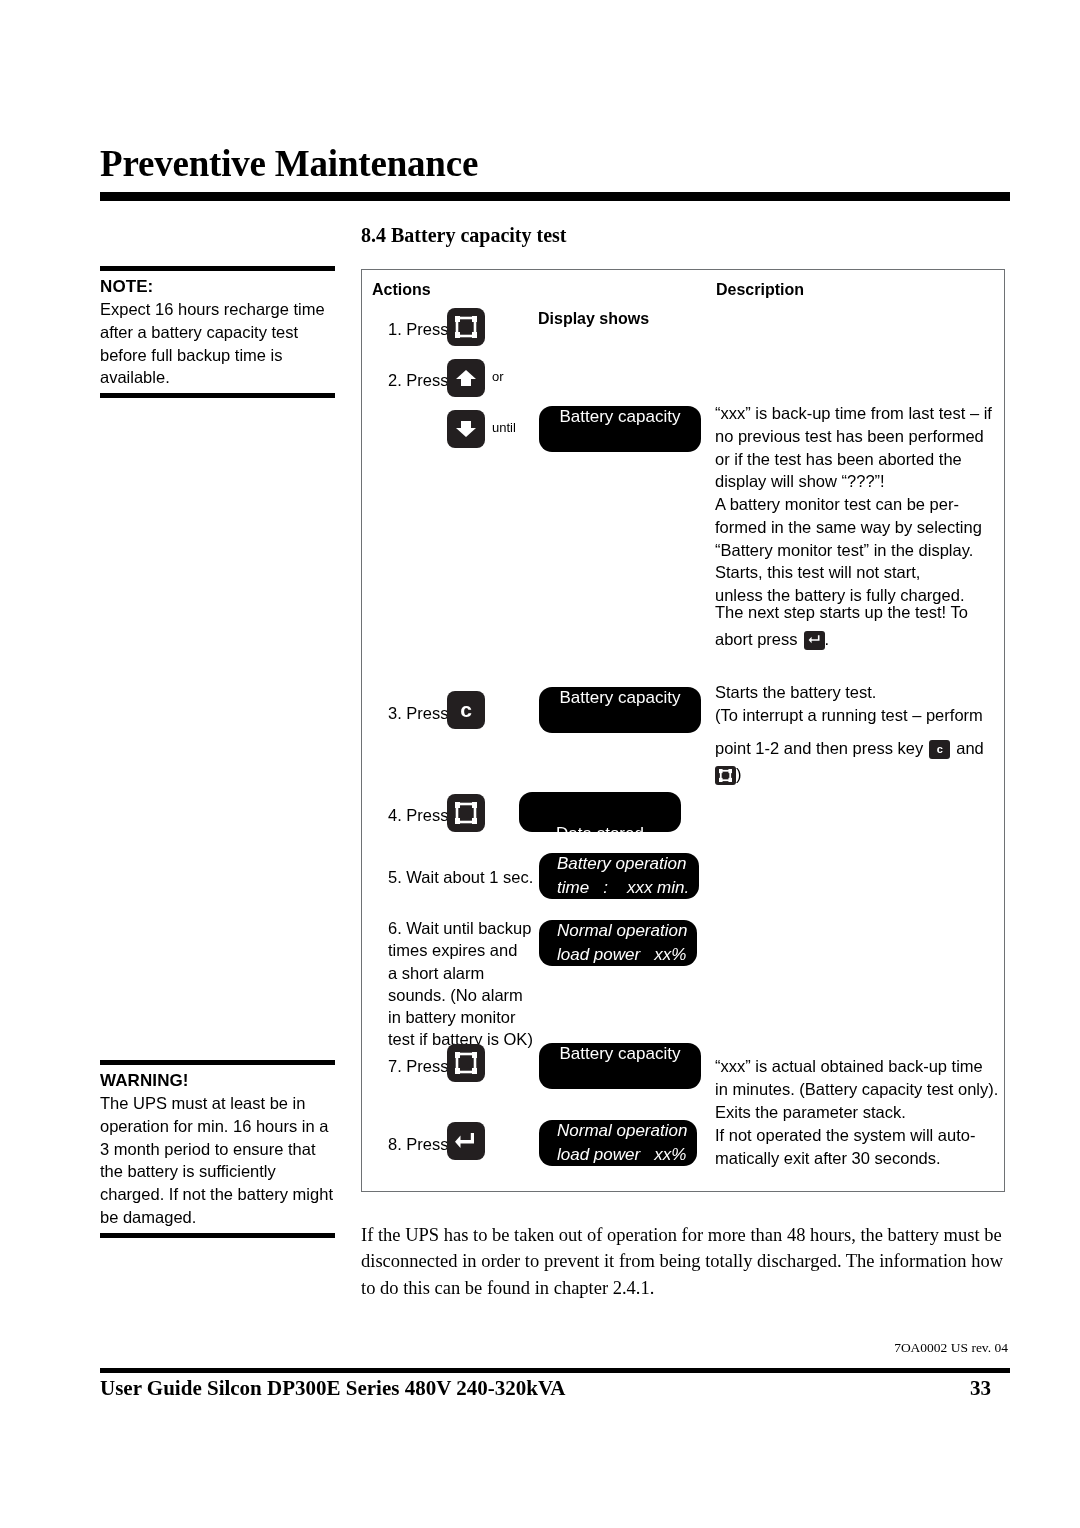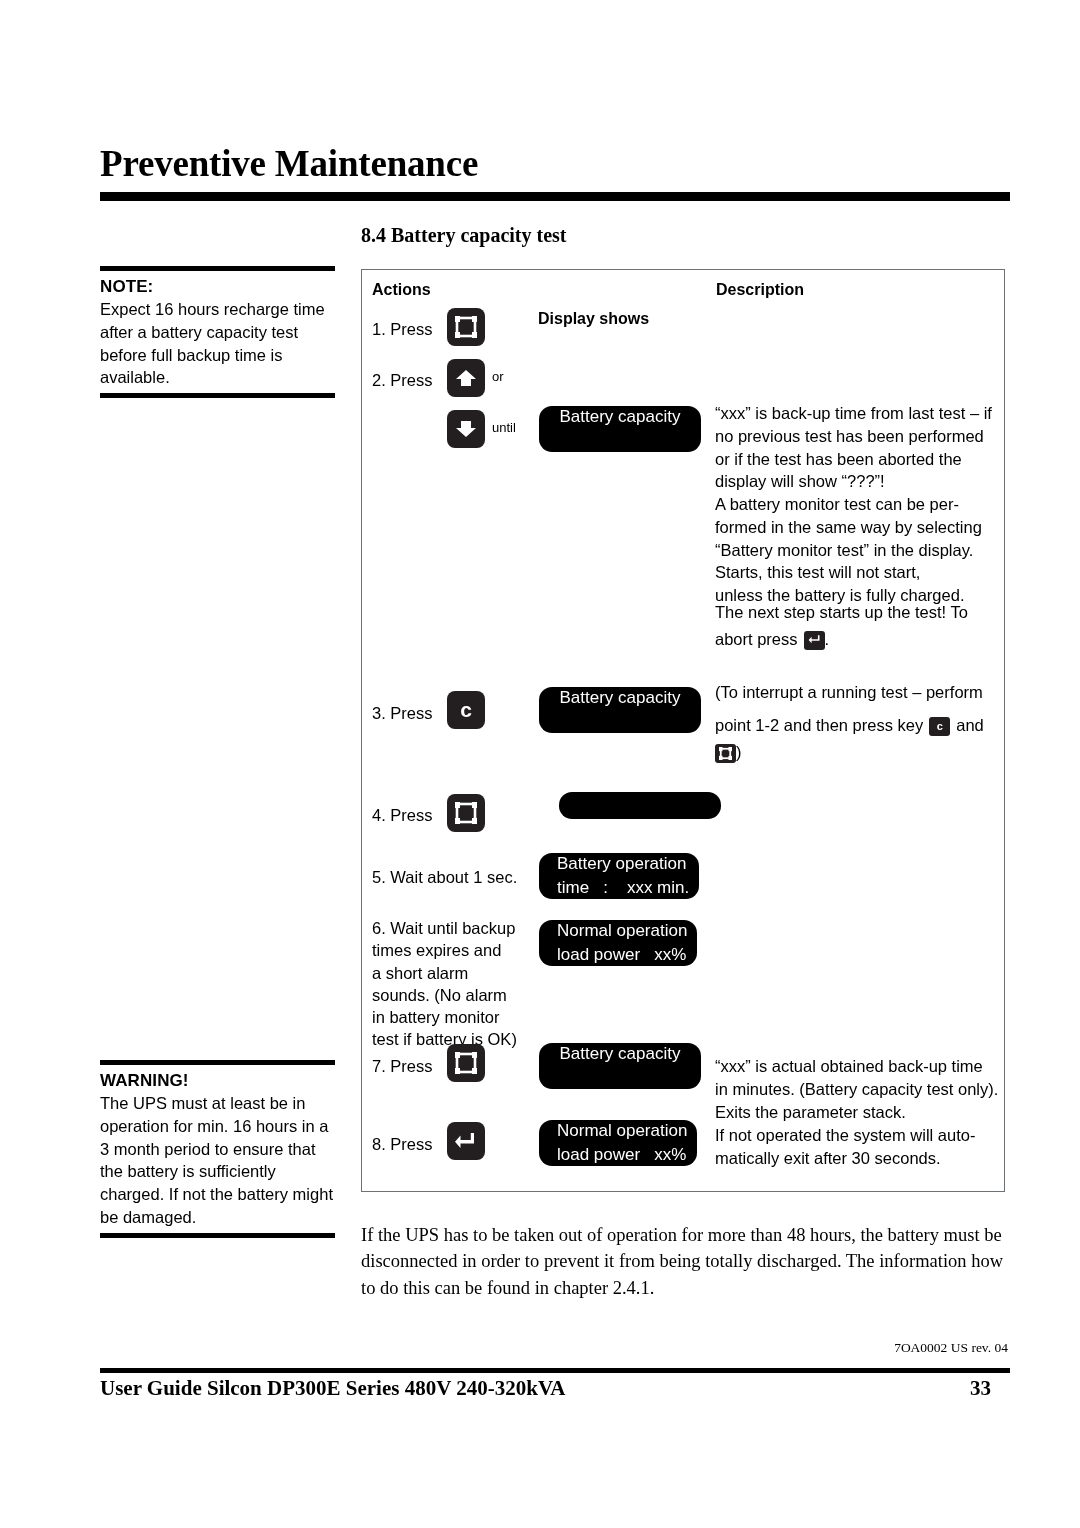--- a/index.html
+++ b/index.html
@@ -92,20 +92,21 @@
   #th-actions { left: 372px; }
   #th-display { left: 538px; margin-top: 29px; }
   #th-description { left: 716px; }
 
   
   .step-label {
     position: absolute;
     font-size: 16.5px;
     line-height: 1.35;
     white-space: pre-line;
+    margin-left: 16px;
   }
 
   
   .key {
     display: inline-block;
     position: relative;
     background: #231f20;
     border-radius: 7px;
     vertical-align: middle;
   }
@@ -146,21 +147,21 @@
     flex-direction: column;
     justify-content: center;
   }
   .lcd .line {
     font-size: 17px;
     line-height: 1.42;
     white-space: pre;
     font-family: "Liberation Sans", sans-serif;
   }
   .lcd.center .line { text-align: center; margin-top: 44px; }
-  .lcd.padded { padding: 16px 18px; }
+  .lcd.padded { padding: 16px 18px; font-style: italic; }
 
   
   .desc {
     position: absolute;
     font-size: 16.5px;
     line-height: 1.38;
   }
   .desc p { margin: 0; }
 
   
@@ -300,20 +301,21 @@
   <div class="key big key-abs" style="left:447px; top:691px;">
     <span class="glyph">
       <span class="letter">c</span>
     </span>
   </div>
   <div class="lcd center" style="left:539px; top:687px; width:162px; height:46px;">
     <div class="line">Battery capacity</div>
     <div class="line">test  :        ON</div>
   </div>
   <div class="desc" style="left:715px; top:681px; width:296px;">
+    <p>Starts the battery test.</p>
     <p>(To interrupt a running test – perform</p>
     <p style="margin-top:10px;">
       <span>point 1-2 and then press key</span><span style="display:inline-block;width:6px;"></span><span class="key small"><span class="glyph">
             <span class="letter">c</span>
           </span></span><span style="display:inline-block;width:6px;"></span><span>and</span>
     </p>
     <p style="margin-top:4px;">
       <span class="key small"><span class="glyph">
             <svg width="13" height="13" viewBox="0 0 22 22">
               <rect x="3" y="3" width="16" height="16" fill="none" stroke="#ffffff" stroke-width="3"></rect>
@@ -331,21 +333,21 @@
     <span class="glyph">
       <svg width="22" height="22" viewBox="0 0 22 22">
         <rect x="2" y="2" width="18" height="18" fill="none" stroke="#ffffff" stroke-width="2.6"></rect>
         <rect x="0" y="0" width="5" height="6" fill="#ffffff"></rect>
         <rect x="17" y="0" width="5" height="6" fill="#ffffff"></rect>
         <rect x="0" y="16" width="5" height="6" fill="#ffffff"></rect>
         <rect x="17" y="16" width="5" height="6" fill="#ffffff"></rect>
       </svg>
     </span>
   </div>
-  <div class="lcd center" style="left:559px; top:792px; width:162px; height:27px;">
+  <div class="lcd center" style="left:519px; top:792px; width:162px; height:40px;">
     <div class="line">Data stored</div>
   </div>
 
   <div class="step-label" style="left:372px; top:866px;">5. Wait about 1 sec.</div>
   <div class="lcd padded" style="left:539px; top:853px; width:160px; height:46px;">
     <div class="line">Battery operation</div>
     <div class="line">time   :    xxx min.</div>
   </div>
 
   <div class="step-label" style="left:372px; top:917px; width:160px;">6. Wait until backup

